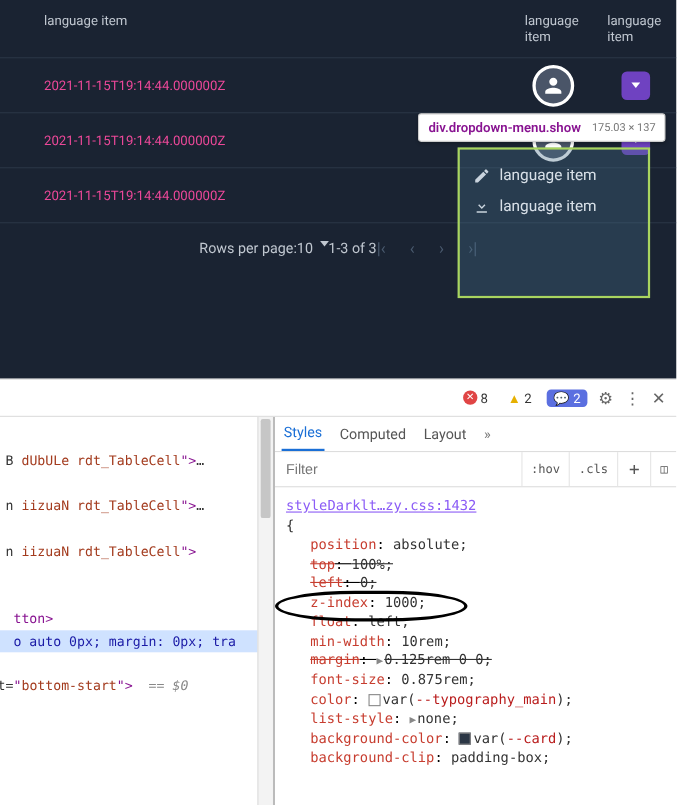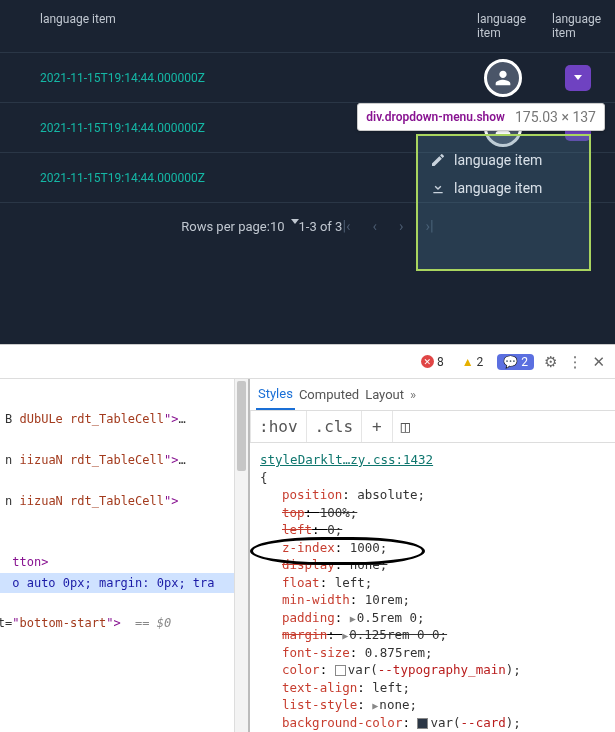--- a/index.html
+++ b/index.html
@@ -5,38 +5,38 @@
 * { box-sizing: border-box; margin: 0; padding: 0; }
 body { font-family: -apple-system, BlinkMacSystemFont, "Segoe UI", Roboto, sans-serif; font-size: 13px; background: #fff; width: 615px; height: 732px; overflow: hidden; }
 
 
 .app-top { background: #1a2332; color: #c0c7d0; height: 344px; position: relative; overflow: hidden; }
 .table-header { display: flex; padding: 4px 0; }
 .th-cell { padding: 8px 12px; font-size: 12px; }
 .th-first { flex: 1; padding-left: 40px; }
 .th-lang { width: 75px; }
 .table-row { display: flex; align-items: center; border-top: 1px solid #2a3646; height: 50px; }
-.td-first { flex: 1; padding-left: 40px; font-size: 12px; color: #14b8a6;}
+.td-first { flex: 1; padding-left: 40px; font-size: 12px; color: #ec4899;}
 .td-avatar { width: 75px; display: flex; justify-content: center; }
 .td-btn { width: 75px; display: flex; justify-content: center; }
 .avatar { width: 38px; height: 38px; border-radius: 50%; background: #4a5568; border: 3px solid #fff; display: flex; align-items: center; justify-content: center; }
 .avatar svg { width: 22px; height: 22px; fill: #fff; }
 .drop-btn { width: 26px; height: 26px; background: #6f42c1; border-radius: 5px; display: flex; align-items: center; justify-content: center; cursor: pointer; }
 .drop-btn::after { content: ""; border-left: 4px solid transparent; border-right: 4px solid transparent; border-top: 5px solid #fff; }
 
 .pagination { display: flex; align-items: center; justify-content: center; padding-top: 14px; font-size: 13px; color: #c0c7d0; border-top: 1px solid #2a3646;}
 .pag-select { display: inline-flex; gap: 6px; }
 .pag-select::after { content: ""; border-left: 4px solid transparent; border-right: 4px solid transparent; border-top: 5px solid #c0c7d0; }
 .pag-arrows { display: flex; gap: 22px; }
 .pag-arrow { color: #4a5a6f; cursor: pointer; font-size: 15px;}
 
 
 .tooltip { position: absolute; top: 103px; right: 10px; background: #fff; border: 1px solid #ccc; border-radius: 3px; padding: 5px 8px; font-size: 12px; display: flex; align-items: center; gap: 10px; box-shadow: 0 1px 3px rgba(0,0,0,.2); }
 .tooltip .sel { color: #881391; font-weight: 600; }
-.tooltip .dim { color: #777; font-size: 14px; }
+.tooltip .dim { color: #777; font-size: 10px; }
 
 
 .dd-menu { position: absolute; right: 24px; top: 134px; width: 175px; height: 137px; background: rgba(70, 110, 135, 0.35); border: 2px solid #a9d55f; padding: 10px 12px; color: #d8e0e8;}
 .dd-item { display: flex; align-items: center; gap: 8px; padding: 6px 0; font-size: 14px; }
 .dd-icon { width: 16px; height: 16px; fill: #c9d3dd; }
 
 
 .devtools { height: 420px; border-top: 1px solid #ccc; display: flex; flex-direction: column; background: #fff; }
 .dt-toolbar { height: 34px; display: flex; align-items: center; justify-content: flex-end; gap: 10px; padding: 0 10px; border-bottom: 1px solid #ddd; }
 .badge { display: inline-flex; align-items: center; gap: 3px; font-size: 12px; padding: 1px 4px; border-radius: 3px;}
@@ -50,33 +50,33 @@
 .dt-left .scroll-content { font-family: Menlo, Consolas, monospace; font-size: 12px; line-height: 1.7; padding: 10px 4px 10px 0; white-space: pre; color: #333; margin-left:-60px;}
 .dt-left .tag { color: #881391; }
 .dt-left .attr { color: #a33b1e; }
 .dt-left .str { color: #1a1aa6; }
 .dt-left .hl-line { background: #cfe2ff; display:block; }
 .dt-left .sel0 { color: #888; font-style: italic; }
 .dt-left-scrollbar { position:absolute; right:0; top:0; bottom:0; width:14px; background:#f3f3f3; border-left:1px solid #ddd;}
 .dt-left-scrollbar .thumb{ position:absolute; left:2px; right:2px; top:2px; height:90px; background:#c6c6c6; border-radius:2px;}
 
 .dt-right { flex: 1; display: flex; flex-direction: column; overflow: hidden;}
-.dt-tabs { display: flex; align-items: center; border-bottom: 1px solid #ddd; padding: 0 6px; height: 32px; gap: 2px; }
+.dt-tabs { display: flex; align-items: flex-end; border-bottom: 1px solid #ddd; padding: 0 6px; height: 32px; gap: 12px; }
 .dt-tab { font-size: 13px; color: #555; cursor: pointer; padding: 7px 2px;}
 .dt-tab.active { color: #1a6fd6; border-bottom: 2px solid #1a6fd6; }
 .dt-more { color: #777; }
 .dt-filter-row { display:flex; align-items:center; border-bottom:1px solid #ddd; height:32px;}
 .dt-filter { flex:1; border:none; padding:0 10px; font-size:13px; outline:none; color:#888;}
-.dt-fmini { padding: 0 8px; color:#555; font-size:16px; border-left:1px solid #e5e5e5; height:100%; display:flex;align-items:center; font-family: Menlo, monospace;}
+.dt-fmini { padding: 0 8px; color:#555; font-size:11px; border-left:1px solid #e5e5e5; height:100%; display:flex;align-items:center; font-family: Menlo, monospace;}
 .dt-fmini.plus { font-size: 16px; padding: 0 10px;}
 
 .dt-styles { flex:1; overflow: auto; font-family: Menlo, Consolas, monospace; font-size: 12.5px; line-height: 1.4; padding: 8px 10px; position: relative;}
 .rule-head { display: flex; justify-content: space-between; }
 .selector { color: #333; }
-.src-link { color: #0f766e; text-decoration: underline; }
+.src-link { color: #8b5cf6; text-decoration: underline; }
 .brace { color: #333; }
 .decl { padding-left: 22px; position: relative;}
 .prop { color: #c73d2f; }
 .val { color: #333; }
 .strike { text-decoration: line-through; }
 .tri-arrow { color: #888; font-size: 10px; display:inline-block; margin-right:1px;}
 .swatch { display: inline-block; width: 11px; height: 11px; border: 1px solid #888; vertical-align: middle; margin-right: 2px;}
 .sw-white { background: #fff; } .sw-dark { background: #2b3645; }
 .varname { color: #b91c1c; }
 
@@ -201,44 +201,42 @@
     </div>
 
     <div class="dt-right">
       <div class="dt-tabs">
         <span class="dt-tab active">Styles</span>
         <span class="dt-tab">Computed</span>
         <span class="dt-tab">Layout</span>
         <span class="dt-tab dt-more">»</span>
       </div>
       <div class="dt-filter-row">
+        <input class="dt-filter" placeholder="Filter" style="">
         <span class="dt-fmini">:hov</span>
         <span class="dt-fmini">.cls</span>
         <span class="dt-fmini plus">+</span>
         <span class="dt-fmini">◫</span>
       </div>
 
       <div class="dt-styles" id="styles-pane">
         <div class="rule-head">
           <span class="src-link">styleDarklt…zy.css:1432</span>
         </div>
         <div class="brace">{</div>
         <div id="decls">
             <div class="decl"><span class="prop">position</span><span class="">: </span><span class="val">absolute;</span></div>
             <div class="decl"><span class="prop strike">top</span><span class="strike">: </span><span class="val strike">100%;</span></div>
             <div class="decl"><span class="prop strike">left</span><span class="strike">: </span><span class="val strike">0;</span></div>
             <div class="decl"><span class="prop">z-index</span><span class="">: </span><span class="val">1000;</span></div>
-            <div class="decl"><span class="prop strike">display</span><span class="strike">: </span><span class="val strike">none;</span></div>
             <div class="decl"><span class="prop">float</span><span class="">: </span><span class="val">left;</span></div>
             <div class="decl"><span class="prop">min-width</span><span class="">: </span><span class="val">10rem;</span></div>
-            <div class="decl"><span class="prop">padding</span><span class="">: </span><span class="val"><span class="tri-arrow">▶</span>0.5rem 0;</span></div>
             <div class="decl"><span class="prop strike">margin</span><span class="strike">: </span><span class="val strike"><span class="tri-arrow">▶</span>0.125rem 0 0;</span></div>
             <div class="decl"><span class="prop">font-size</span><span class="">: </span><span class="val">0.875rem;</span></div>
             <div class="decl"><span class="prop">color</span><span class="">: </span><span class="val"><span class="swatch sw-white"></span>var(<span class="varname">--typography_main</span>);</span></div>
-            <div class="decl"><span class="prop">text-align</span><span class="">: </span><span class="val">left;</span></div>
             <div class="decl"><span class="prop">list-style</span><span class="">: </span><span class="val"><span class="tri-arrow">▶</span>none;</span></div>
             <div class="decl"><span class="prop">background-color</span><span class="">: </span><span class="val"><span class="swatch sw-dark"></span>var(<span class="varname">--card</span>);</span></div>
             <div class="decl"><span class="prop">background-clip</span><span class="">: </span><span class="val">padding-box;</span></div>
           </div>
         <div class="annot"></div>
       </div>
     </div>
   </div>
 
   <div class="breadcrumb">

